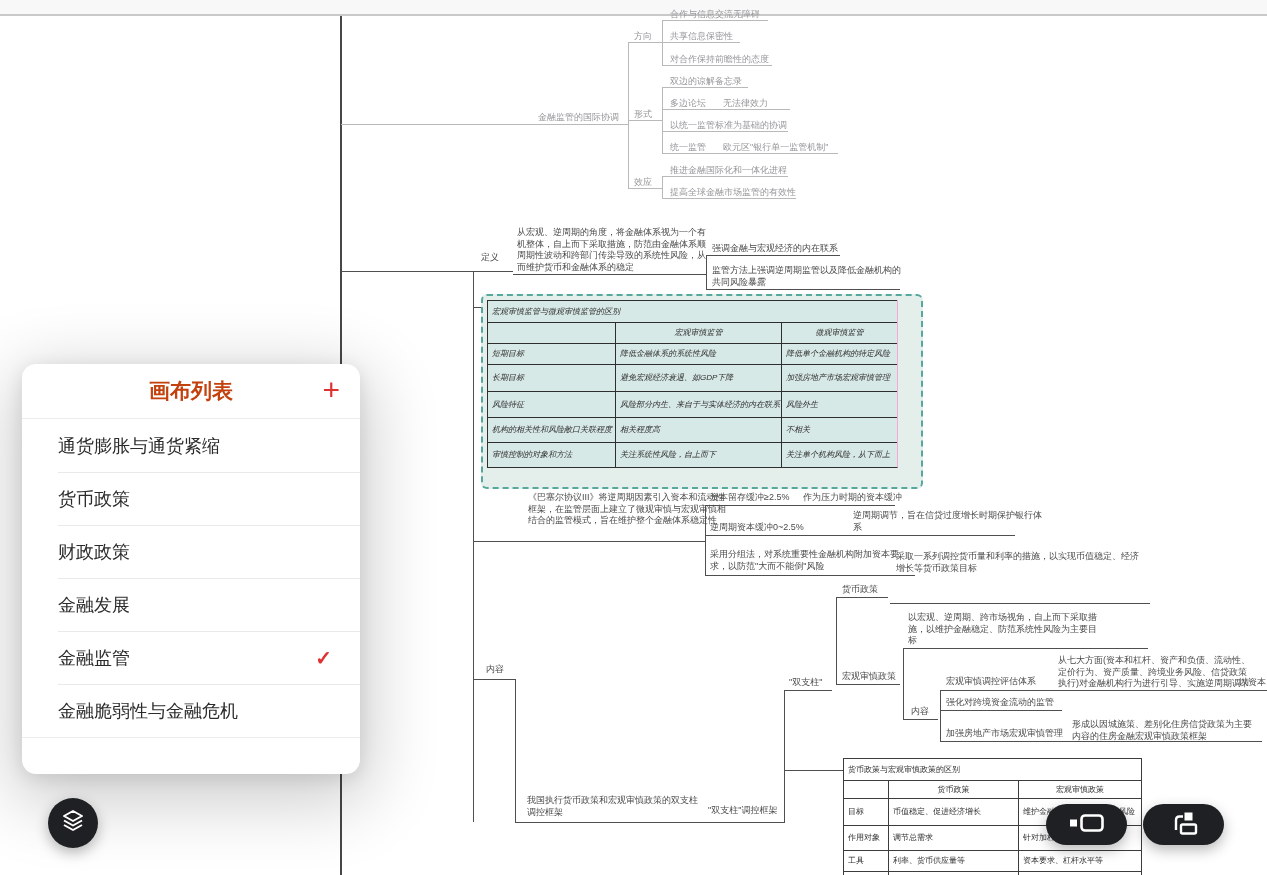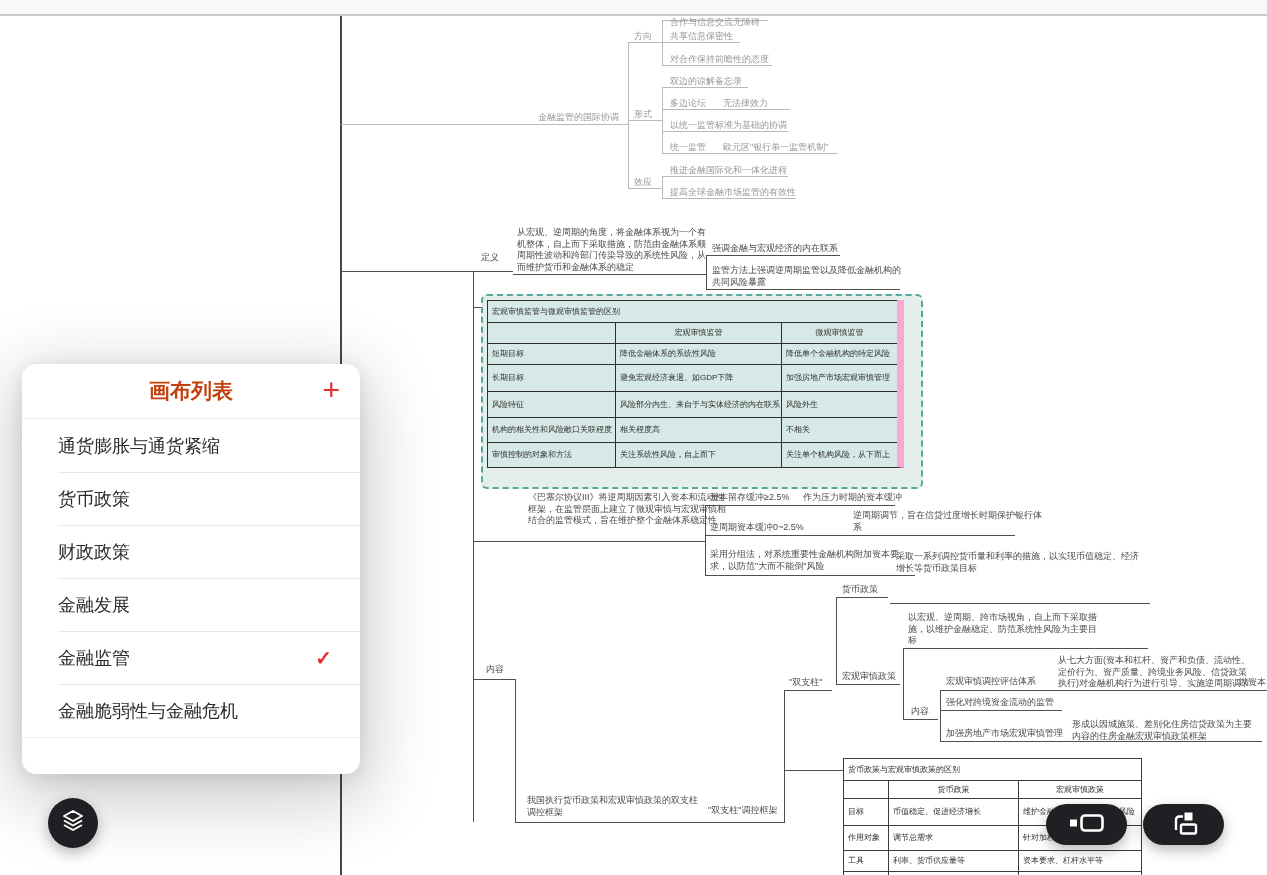--- a/index.html
+++ b/index.html
@@ -16,21 +16,21 @@
   
   .t{position:absolute;font-size:9px;line-height:11.5px;color:#97979b;white-space:nowrap;}
   .t.d{color:#4a4a4a;}
   .t.blk{white-space:normal;}
 
   
   .tbl{position:absolute;display:grid;background:transparent;}
   .tbl .c{display:flex;align-items:center;padding:0 4px;font-size:8px;line-height:10px;color:#2f2f2f;white-space:nowrap;overflow:hidden;}
   .tbl .span{grid-column:1/-1;}
   .tbl .ctr{justify-content:center;}
-  .teal{border-right:7px solid #f9a8d4;border-bottom:1px solid #2e2e2e;}
+  .teal{border-right:1px solid #f9a8d4;border-bottom:1px solid #2e2e2e;font-style:italic;}
   .teal .c{border-left:1px solid #2e2e2e;border-top:1px solid #2e2e2e;background:#d7e9e6;}
   .plain{border-right:1px solid #3c3c3c;border-bottom:1px solid #3c3c3c;background:#fff;}
   .plain .c{border-left:1px solid #3c3c3c;border-top:1px solid #3c3c3c;background:#fff;}
   .selrect{position:absolute;border:2px dashed #56a89c;border-radius:6px;background:#e4efec;}
 
   
   .panel{position:absolute;left:22px;top:364px;width:338px;height:410px;background:#fff;border-radius:14px;
          box-shadow:0 18px 70px 10px rgba(0,0,0,.20), 0 4px 18px rgba(0,0,0,.10);}
   .p-head{position:relative;height:54px;display:flex;align-items:center;justify-content:center;}
   .p-title{font-size:21px;font-weight:700;color:#c2410c;}
@@ -96,21 +96,21 @@
   <div class="ln d" style="left:903px;top:648px;width:1px;height:71px;"></div>
   <div class="ln d" style="left:903px;top:719px;width:35px;height:1px;"></div>
   <div class="ln d" style="left:940px;top:690px;width:1px;height:51px;"></div>
   <div class="ln d" style="left:940px;top:690px;width:327px;height:1px;"></div>
   <div class="ln d" style="left:940px;top:710px;width:122px;height:1px;"></div>
   <div class="ln d" style="left:940px;top:741px;width:322px;height:1px;"></div>
   <div class="ln d" style="left:784px;top:770px;width:59px;height:1px;"></div>
 
   <div class="t" style="left:538px;top:112px;">金融监管的国际协调</div>
   <div class="t" style="left:634px;top:31px;">方向</div>
-  <div class="t" style="left:670px;top:9px;margin-top:8px;">合作与信息交流无障碍</div>
+  <div class="t" style="left:670px;top:9px;">合作与信息交流无障碍</div>
   <div class="t" style="left:670px;top:31px;">共享信息保密性</div>
   <div class="t" style="left:670px;top:54px;">对合作保持前瞻性的态度</div>
   <div class="t" style="left:634px;top:109px;">形式</div>
   <div class="t" style="left:670px;top:76px;">双边的谅解备忘录</div>
   <div class="t" style="left:670px;top:98px;">多边论坛</div>
   <div class="t" style="left:723px;top:98px;">无法律效力</div>
   <div class="t" style="left:670px;top:120px;">以统一监管标准为基础的协调</div>
   <div class="t" style="left:670px;top:142px;">统一监管</div>
   <div class="t" style="left:723px;top:142px;">欧元区"银行单一监管机制"</div>
   <div class="t" style="left:634px;top:177px;">效应</div>

